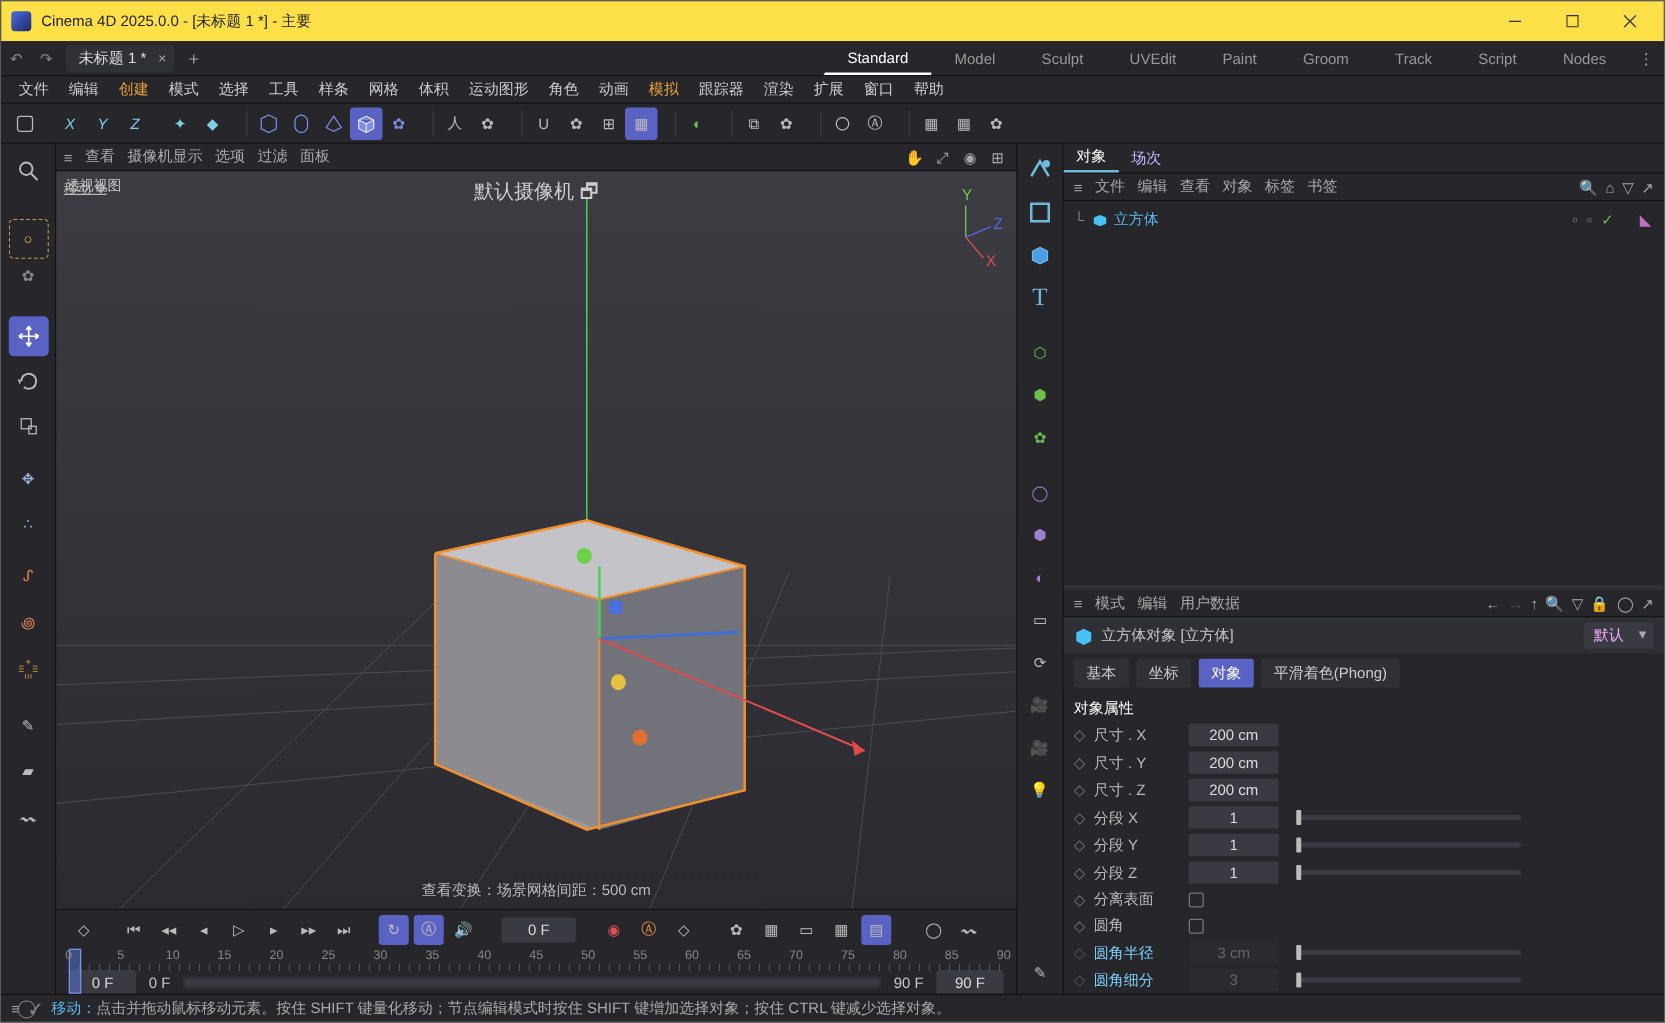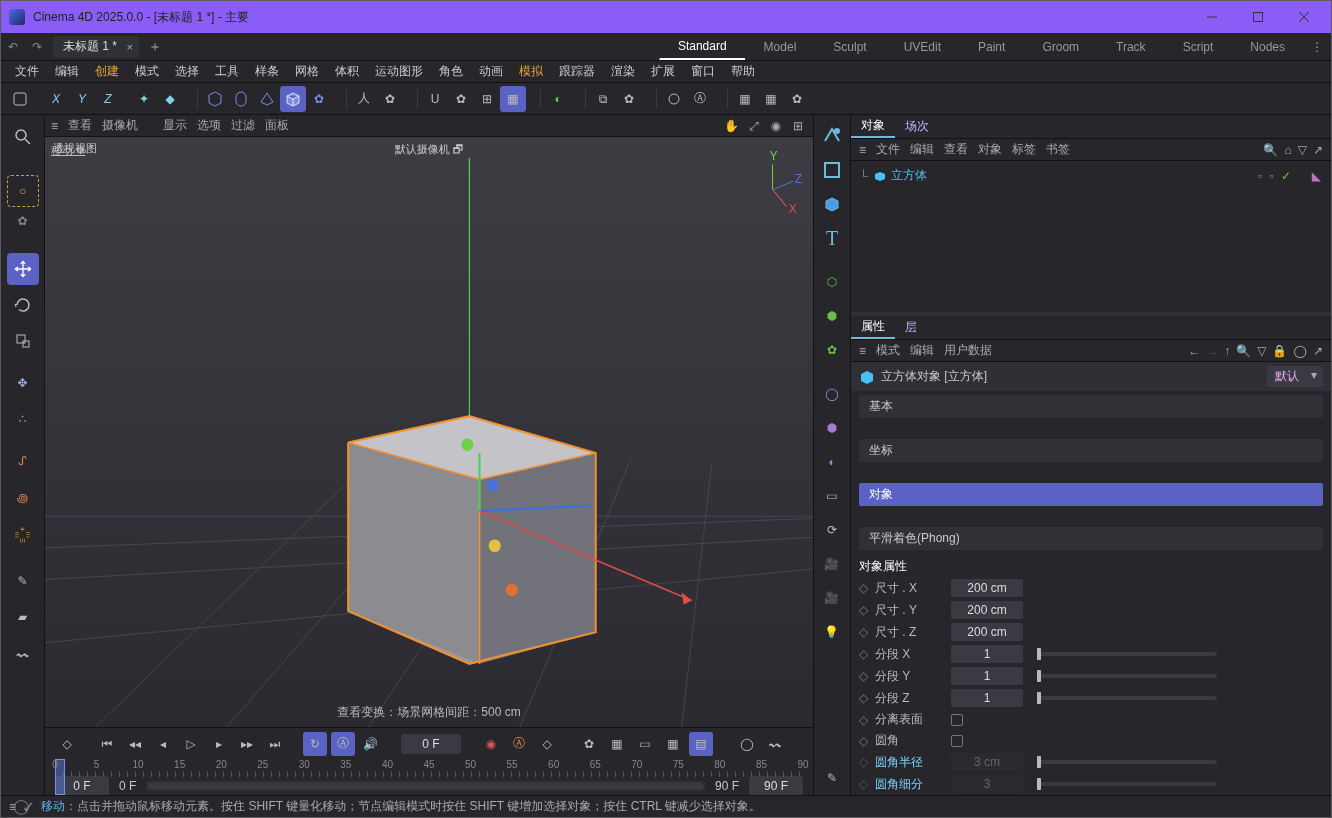--- a/index.html
+++ b/index.html
@@ -5,21 +5,21 @@
   :root{
     --bg0:#1b1b1f; --bg1:#26262b; --bg2:#303037; --bg3:#3a3a42; --bg4:#44444e;
     --text:#c8c8cc; --text-dim:#8c8c96; --blue:#5e74e6; --cyan:#6fbadc;
     --orange:#e8a23c; --green:#6fbf4b; --yellow:#d7a742; --red:#d16060;
     --accent:#5a63c4; --border:#121215;
   }
   *{box-sizing:border-box; font-family:"Segoe UI","Microsoft YaHei",sans-serif; font-size:12px;}
   html,body{margin:0;padding:0;width:1332px;height:818px;background:#fff;overflow:hidden;color:var(--text);}
   .win{position:absolute;inset:0;background:var(--bg0);display:flex;flex-direction:column;border:1px solid #5a5a60;}
   
-  .titlebar{height:30px;background:#8b5cf6;color:#222;display:flex;align-items:center;padding:16px 8px;}
+  .titlebar{height:30px;background:#fde047;color:#222;display:flex;align-items:center;padding:16px 8px;}
   .titlebar .logo{width:16px;height:16px;border-radius:3px;background:linear-gradient(135deg,#4a6de0,#1e2a6a);margin-right:8px;}
   .titlebar-title{flex:1;font-size:12px;}
   .winbtns{display:flex;margin-right:-4px;}
   .winbtn{width:46px;height:28px;display:flex;align-items:center;justify-content:center;color:#333;}
   .winbtn svg{width:10px;height:10px;}
   
   .tabrow{height:28px;background:var(--bg1);display:flex;align-items:center;border-bottom:1px solid var(--border);}
   .histbtn{width:24px;height:24px;display:flex;align-items:center;justify-content:center;color:#888;}
   .filetab{height:22px;padding:2px 22px 2px 10px;background:var(--bg2);border-radius:3px;margin:0 4px;position:relative;display:flex;align-items:center;color:#ddd;font-size:11px;}
   .filetab .x{position:absolute;right:6px;font-size:11px;color:#aaa;}
@@ -68,21 +68,21 @@
   .om-row .disc{width:10px;color:#888;}
   .om-row .cube-ic{width:14px;height:14px;color:#47c0f4;}
   .om-row .label{color:#58b8ea;}
   .om-row .dots span{display:inline-block;margin:0 2px;}
   .panel-split{height:4px;background:var(--bg2);}
   
   .attr-header{display:flex;align-items:center;gap:6px;padding:4px 8px;background:#2f2f36;}
   .attr-header .obj-ic{width:16px;height:16px;color:#47c0f4;}
   .attr-sel{margin-left:auto;background:var(--bg3);padding:2px 24px 2px 8px;border-radius:3px;position:relative;color:#f0abfc;}
   .attr-sel::after{content:"▾";position:absolute;right:6px;top:2px;color:#aaa;}
-  .attr-tabs{display:flex;gap:21px;padding:4px 8px;background:var(--bg1);flex-direction:column;}
+  .attr-tabs{display:flex;gap:6px;padding:4px 8px;background:var(--bg1);}
   .atab{padding:3px 10px;border-radius:2px;background:var(--bg2);color:#ccc;}
   .atab.active{background:var(--accent);color:#fff;}
   .attr-section{padding:4px 8px 2px;color:#fff;font-weight:500;}
   .prop{display:flex;align-items:center;gap:6px;padding:2px 8px;}
   .prop .diamond{width:10px;color:#777;}
   .prop .diamond.off{color:#555;}
   .prop .plabel{width:70px;color:#bbb;}
   .prop .plabel.off{color:#7dd3fc;}
   .prop input.num{width:72px;background:var(--bg3);border:none;color:#ddd;text-align:center;padding:2px 0;border-radius:2px;}
   .prop .slider{flex:0 0 180px;height:4px;background:var(--bg3);border-radius:2px;margin-left:8px;position:relative;}
@@ -295,21 +295,21 @@
       <div class="ltbtn" style="color:#e0a050">꙲</div>
       <div style="height:12px"></div>
       <div class="ltbtn">✎</div>
       <div class="ltbtn">▰</div>
       <div class="ltbtn">〰</div>
     </div>
 
     <div class="center">
       <div class="vp-bar">
         <span>≡</span>
-        <span id="vp-menu"><span style="margin-right: 10px;">查看</span><span style="margin-right: 25px;">摄像机</span><span style="margin-right: 10px;">显示</span><span style="margin-right: 10px;">选项</span><span style="margin-right: 10px;">过滤</span><span style="margin-right: 10px;">面板</span></span>
+        <span id="vp-menu"><span style="margin-right: 10px;">查看</span><span style="margin-right: 0;">摄像机</span><span style="margin-right: 10px;">显示</span><span style="margin-right: 10px;">选项</span><span style="margin-right: 10px;">过滤</span><span style="margin-right: 10px;">面板</span></span>
         <div class="right">
           <span class="ico">✋</span>
           <span class="ico">⤢</span>
           <span class="ico">◉</span>
           <span class="ico">⊞</span>
         </div>
       </div>
       <div class="viewport">
         <svg width="100%" height="100%" viewBox="0 0 760 560" preserveAspectRatio="none">
 
@@ -353,21 +353,21 @@
           <g transform="translate(720,50)">
             <line x1="0" y1="0" x2="0" y2="-24" stroke="#6fd04b"></line>
               <text x="-3" y="-28" fill="#6fd04b" font-size="9">Y</text>
             <line x1="0" y1="0" x2="20" y2="-8" stroke="#4a6fe0"></line>
               <text x="22" y="-6" fill="#4a6fe0" font-size="9">Z</text>
             <line x1="0" y1="0" x2="14" y2="16" stroke="#e05050"></line>
               <text x="16" y="22" fill="#e05050" font-size="9">X</text>
           </g>
         </svg>
         <div style="position:absolute;top:4px;left:8px;color:#ccc;font-size:11px">透视视图</div>
-        <div style="position:absolute;top:4px;left:50%;transform:translateX(-50%);color:#ccc;font-size:11px">默认摄像机 🗗</div>
+        <div style="position:absolute;top:4px;left:50%;transform:translateX(-50%);color:#ccc;font-size:16px">默认摄像机 🗗</div>
         <div class="movebadge">移动 ✥</div>
         <div class="vp-footer">
           <span>查看变换：场景</span>
           <span>网格间距：500 cm</span>
         </div>
       </div>
 
       <div class="timeline">
         <div class="tl-top">
           <div class="tl-btn">◇</div>
@@ -500,24 +500,20 @@
             <span style="color:#888">▫</span>
             <span style="color:#888">▫</span>
             <span style="color:#6fbf4b">✓</span>
             <span style="width:6px;display:inline-block"></span>
             <span style="color:#c070c0">◣</span>
           </span>
         </div>
       </div>
       <div class="panel-split"></div>
 
-      <div class="panel-tabs">
-        <div class="ptab active">属性</div>
-        <div class="ptab">层</div>
-      </div>
       <div class="panel-menu">
         <span>≡</span>
         <span>模式</span>
         <span>编辑</span>
         <span>用户数据</span>
         <div class="right">
           <span>←</span>
           <span style="color:#555">→</span>
           <span>↑</span>
           <span>🔍</span>

